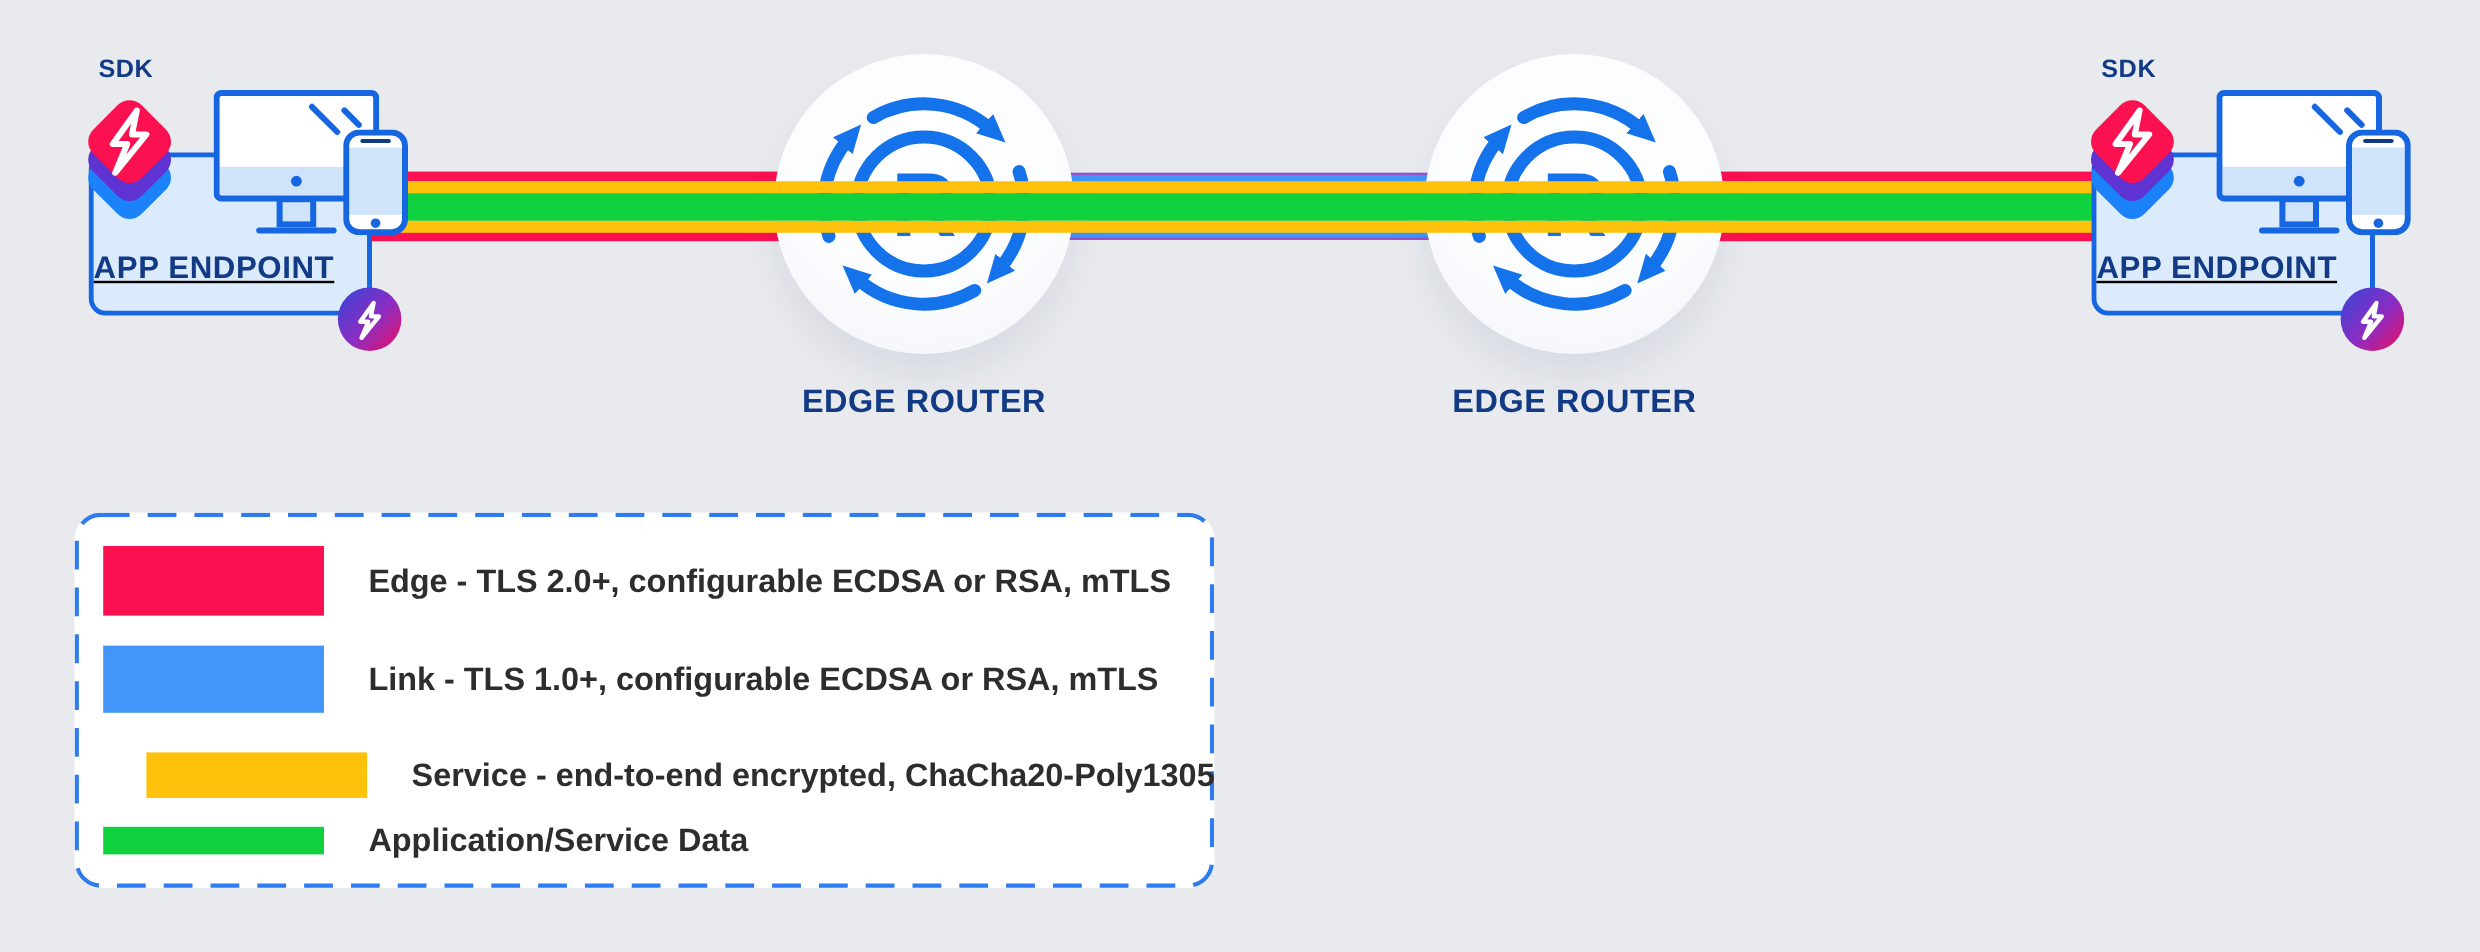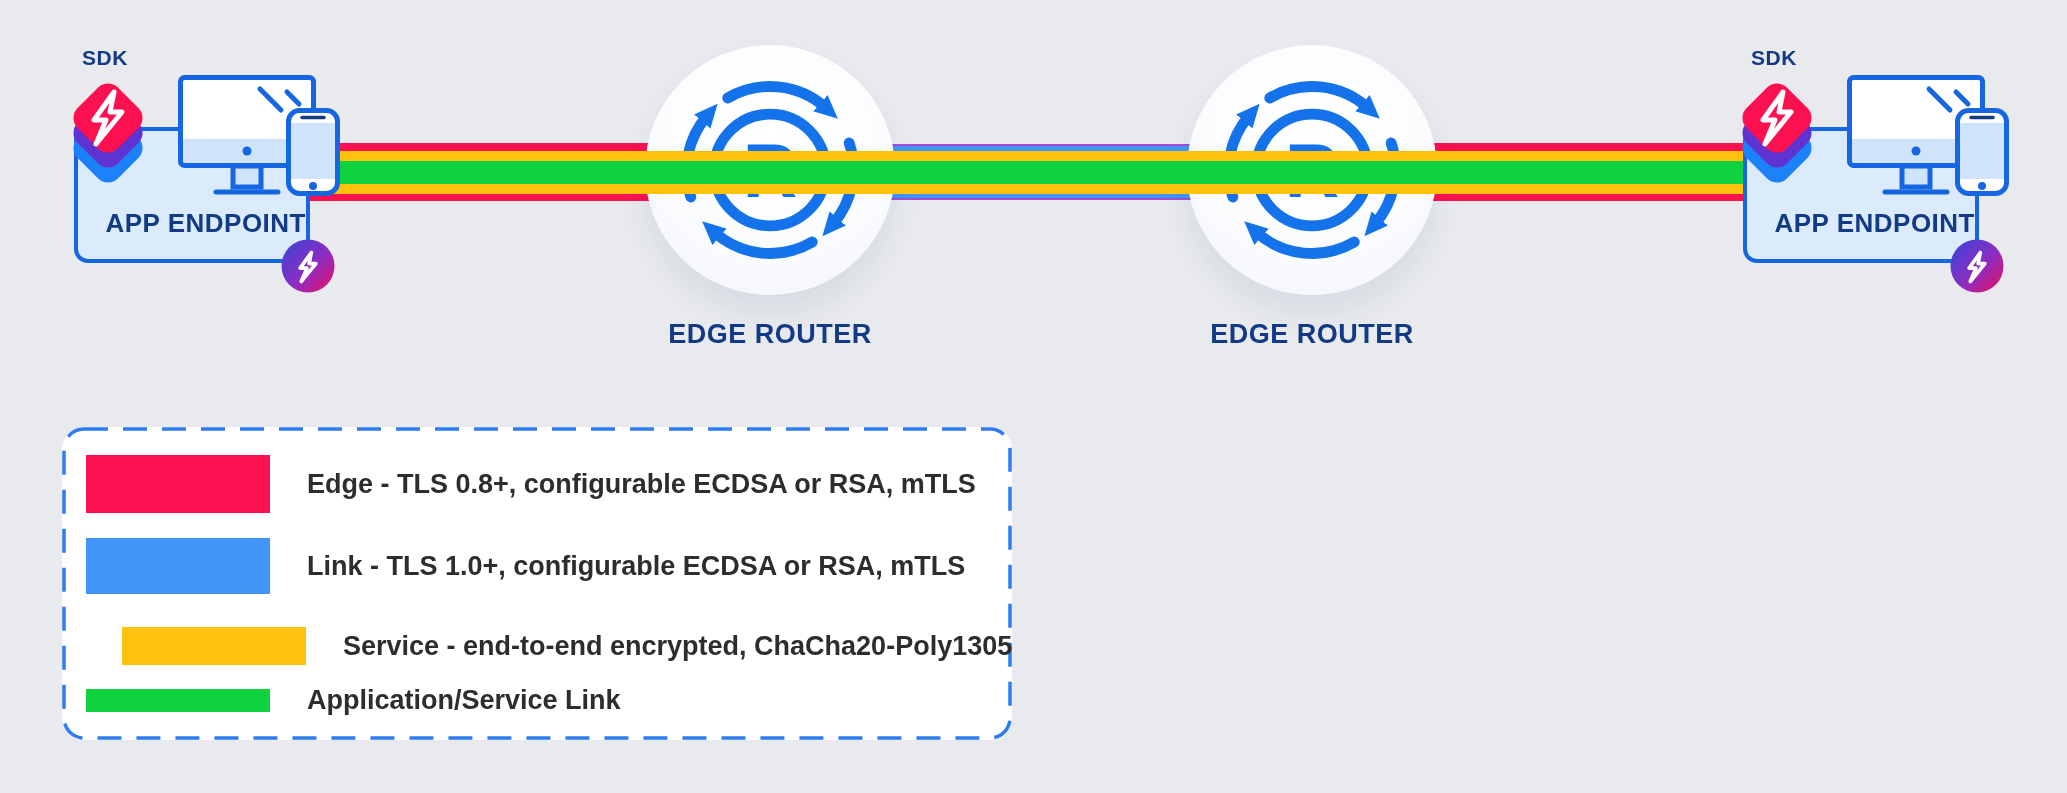--- a/index.html
+++ b/index.html
@@ -41,21 +41,21 @@
      color:var(--navy);font-size:27px;font-weight:600;letter-spacing:0.5px;}
   .router-label.left{left:620px;}
   .router-label.right{left:1162px;}
 
   
   .endpoint{position:absolute;top:0;width:360px;height:300px;z-index:4;}
   .endpoint.left{left:0;}
   .endpoint.right{left:1669px;}
   .ep-box{position:absolute;left:74px;top:127px;width:236px;height:136px;box-sizing:border-box;
      background:var(--box_fill);border:4px solid var(--box_border);border-radius:14px;
-     display:flex;align-items:flex-end;justify-content:flex-end;padding-bottom:20px;}
+     display:flex;align-items:flex-end;justify-content:flex-start;padding-bottom:20px;text-decoration:underline;}
   .ep-label{color:var(--navy);font-size:26px;font-weight:600;letter-spacing:0.5px;}
   .sdk-label{position:absolute;left:82px;top:46px;color:var(--navy);font-size:21px;font-weight:700;letter-spacing:0.5px;text-align:right;}
   .monitor-svg{position:absolute;left:178px;top:75px;}
   .phone-svg{position:absolute;left:286px;top:108px;}
   .sdk-svg{position:absolute;left:52px;top:62px;}
   .connector{position:absolute;left:306px;top:190px;width:4px;height:76px;background:var(--box_border);}
   .badge-svg{position:absolute;left:281px;top:239px;}
   .blue-stroke{stroke:var(--box_border);fill:none;stroke-width:5;}
   .screen{fill:var(--screen_fill);}
   .white-fill{fill:#ffffff;}
@@ -225,29 +225,29 @@
       </g>
     </svg>
   </div>
 
   <div class="legend">
     <svg class="legend-border" width="950" height="313">
       <rect x="2" y="2" width="946" height="309" rx="20" fill="none" stroke="var(--legend_border)" stroke-width="3.5" stroke-dasharray="24 15"></rect>
     </svg>
     <div class="legend-row row0">
       <div class="legend-swatch"></div>
-      <div class="legend-label">Edge - TLS 0.8+, configurable ECDSA or RSA, mTLS</div>
+      <div class="legend-label">Edge - TLS 2.0+, configurable ECDSA or RSA, mTLS</div>
     </div>
     <div class="legend-row row1">
       <div class="legend-swatch"></div>
       <div class="legend-label">Link - TLS 1.0+, configurable ECDSA or RSA, mTLS</div>
     </div>
     <div class="legend-row row2">
       <div class="legend-swatch"></div>
       <div class="legend-label">Service - end-to-end encrypted, ChaCha20-Poly1305</div>
     </div>
     <div class="legend-row row3">
       <div class="legend-swatch"></div>
-      <div class="legend-label">Application/Service Link</div>
+      <div class="legend-label">Application/Service Data</div>
     </div>
   </div>
 
 </div>
 
 </body></html>

